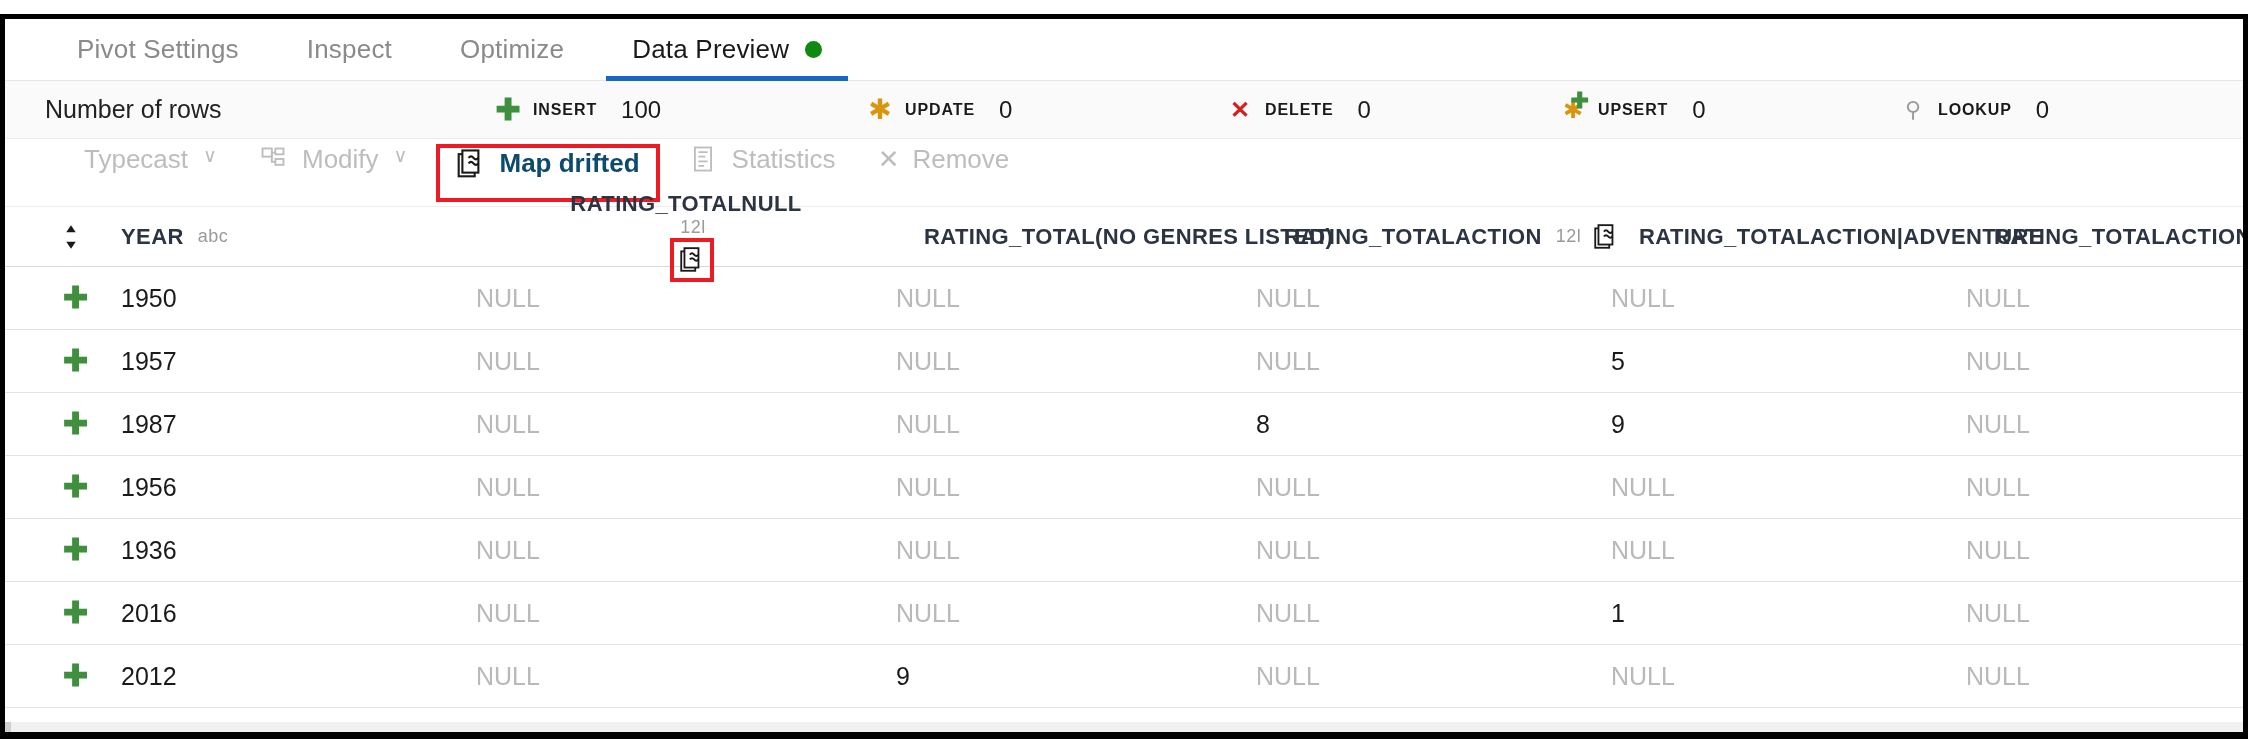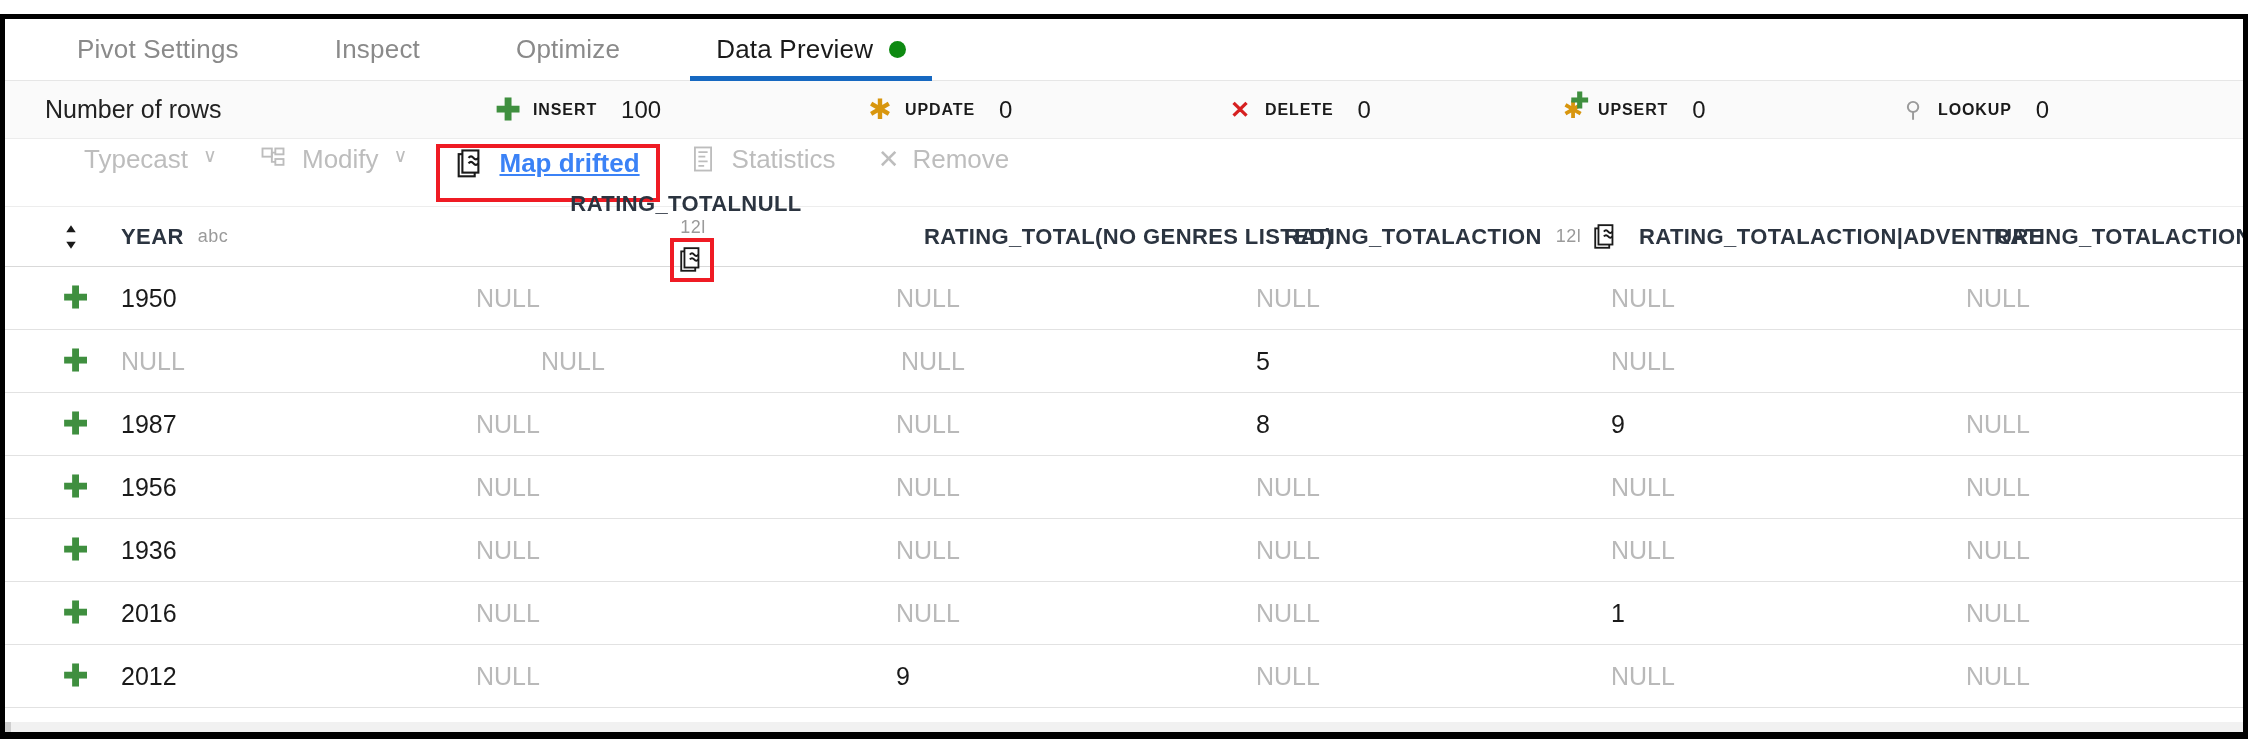--- a/index.html
+++ b/index.html
@@ -35,21 +35,20 @@
 
   
   #tab-bar {
     position: relative;
     height: 62px;
     background: #ffffff;
     border-bottom: 1px solid #e6e6e6;
     display: flex;
     align-items: center;
     padding-left: 38px;
-    gap: 28px;
   }
   .tab {
     height: 62px;
     display: flex;
     align-items: center;
     gap: 16px;
     padding: 0 34px;
     font-size: 26px;
     color: #8a8a8a;
     letter-spacing: .2px;
@@ -141,21 +140,21 @@
     display: flex;
     align-items: flex-start;
     gap: 13px;
     padding: 0 21px;
     height: 58px;
     font-size: 26px;
     color: #bdbdbd;
     white-space: nowrap;
     cursor: default;
   }
-  .tool.enabled { color: #3b82f6; text-decoration: underline; }
+  .tool.enabled { color: #0c4a6e; }
   .tool.highlighted {
     border: 4px solid #ef1b24;
     background: #ffffff;
     padding: 0 16px;
     margin: 0 8px;
   }
   .caret { font-size: 19px; margin-left: 2px; }
   .tool-ico { width: 30px; height: 32px; flex: 0 0 auto; }
 
   
@@ -392,20 +391,23 @@
             <span class="cell-val null">NULL</span>
           </div>
           <div class="cell" style="width: 400px;">
             <span class="cell-val null">NULL</span>
           </div>
         </div>
         <div class="grid-row">
           <div class="cell c-mark">
             <span class="row-plus">✚</span>
           </div>
+          <div class="cell" style="width: 355px;">
+            <span class="cell-val">1957</span>
+          </div>
           <div class="cell" style="width: 420px;">
             <span class="cell-val null">NULL</span>
           </div>
           <div class="cell" style="width: 360px;">
             <span class="cell-val null">NULL</span>
           </div>
           <div class="cell" style="width: 355px;">
             <span class="cell-val null">NULL</span>
           </div>
           <div class="cell" style="width: 355px;">

